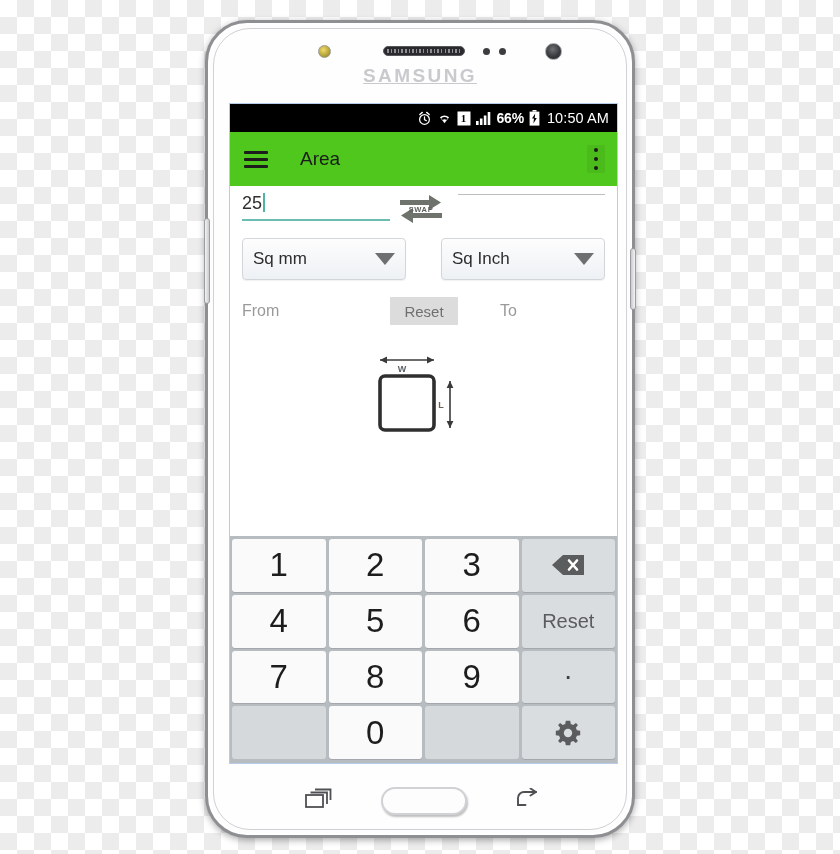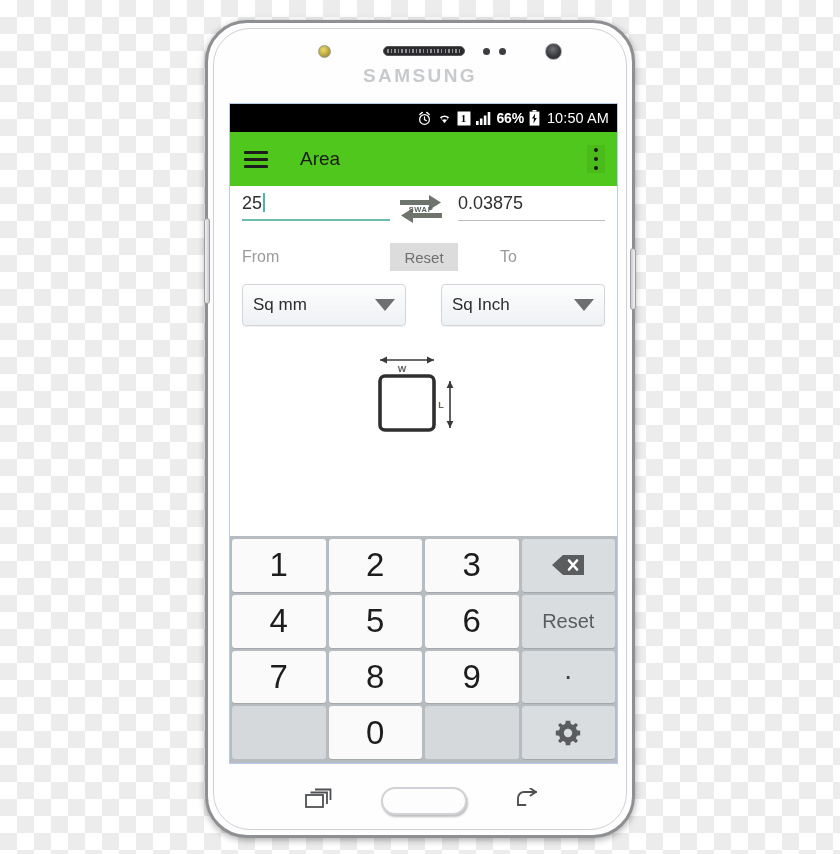--- a/index.html
+++ b/index.html
@@ -118,20 +118,21 @@
   #brand {
     position: absolute;
     top: 42px;
     left: 0; right: 0;
     text-align: center;
     font-family: "Liberation Sans", sans-serif;
     font-size: 19px;
     font-weight: bold;
     letter-spacing: 2.4px;
     color: #c8cace;
+    text-decoration: underline;
   }
 
   
   #screen {
     position: absolute;
     left: 21px;
     top: 80px;
     width: 389px;
     height: 661px;
     background: #ffffff;
@@ -512,40 +513,39 @@
 
         <div id="swap-button">
           <svg width="46" height="34" viewBox="0 0 46 34">
             <path d="M2 8 L31 8 L31 3 L43 10.5 L31 18 L31 13 L2 13 Z" fill="#6e746c"></path>
             <path d="M44 26 L15 26 L15 31 L3 23.5 L15 16 L15 21 L44 21 Z" fill="#6e746c"></path>
             <text x="23" y="20" text-anchor="middle" font-family="'Liberation Sans', sans-serif" font-size="7.5" font-weight="bold" fill="#5c625c" letter-spacing="0.6">SWAP</text>
           </svg>
         </div>
 
         <div id="to-field-wrap">
-          <div class="value-text">0.03875</div>
           <div id="to-underline"></div>
+        </div>
+      </div>
+
+      <div id="unit-row">
+        <div class="unit-select">
+          <span class="unit-text">Sq mm</span>
+          <span class="caret-down"></span>
+        </div>
+        <div class="unit-select">
+          <span class="unit-text">Sq Inch</span>
+          <span class="caret-down"></span>
         </div>
       </div>
 
       <div id="label-row">
         <div id="from-label">From</div>
         <div id="reset-button">Reset</div>
         <div id="to-label">To</div>
-      </div>
-
-      <div id="unit-row">
-        <div class="unit-select">
-          <span class="unit-text">Sq mm</span>
-          <span class="caret-down"></span>
-        </div>
-        <div class="unit-select">
-          <span class="unit-text">Sq Inch</span>
-          <span class="caret-down"></span>
-        </div>
       </div>
 
       <div id="illustration">
         <svg width="112" height="105" viewBox="0 0 112 105">
 
           <g>
             <line x1="12" y1="8" x2="66" y2="8" stroke="#3a3a3a" stroke-width="1.6"></line>
             <path d="M12 8 L19 4.6 L19 11.4 Z" fill="#3a3a3a"></path>
             <path d="M66 8 L59 4.6 L59 11.4 Z" fill="#3a3a3a"></path>
             <text x="34" y="20" text-anchor="middle" font-family="'Liberation Sans', sans-serif" font-size="9" font-weight="bold" fill="#5a5e66">W</text>

